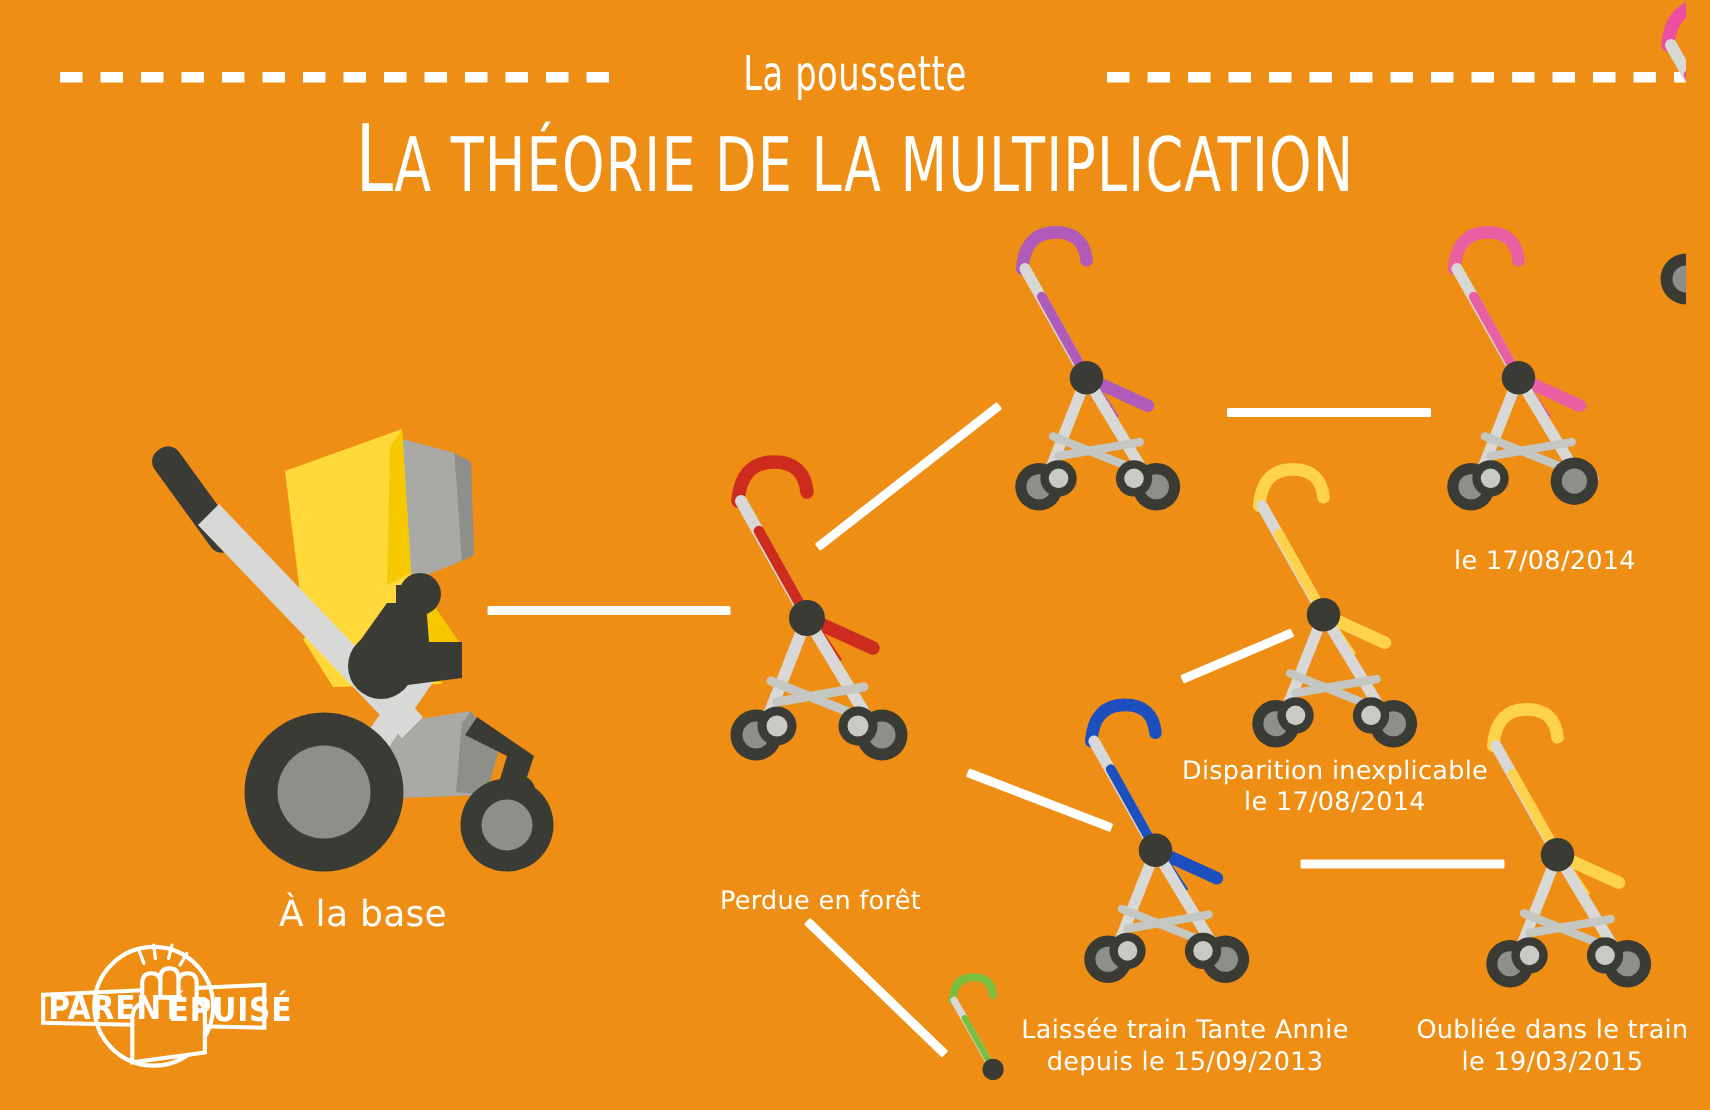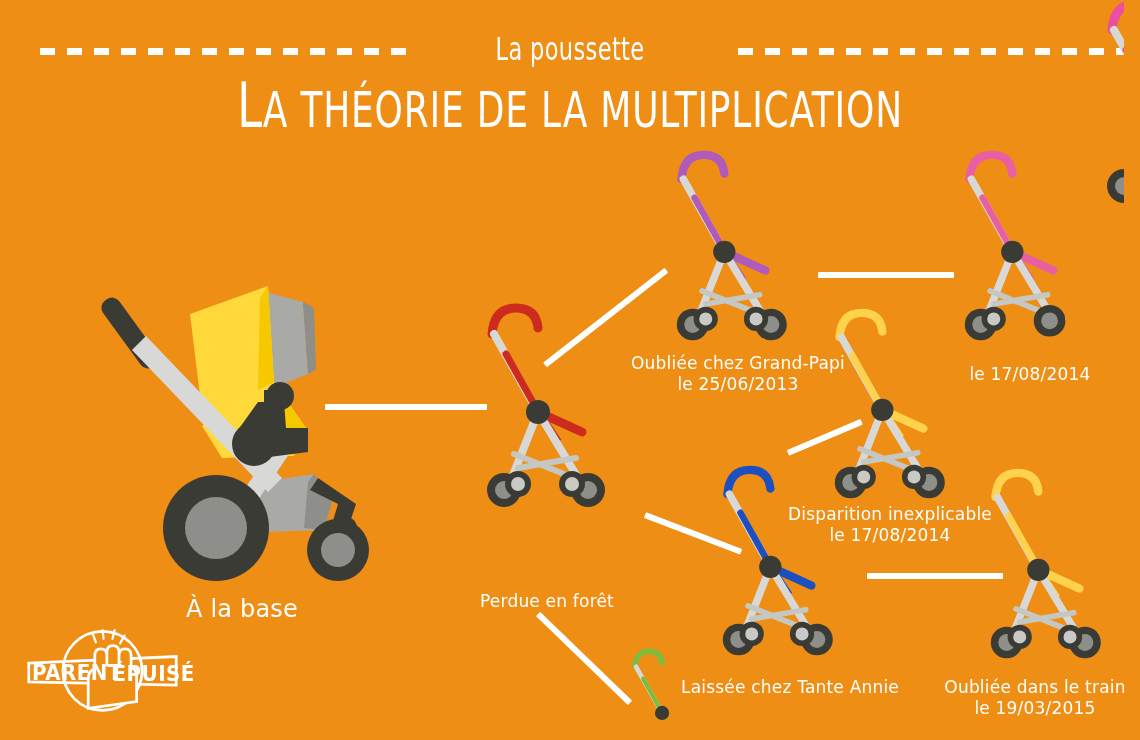--- a/index.html
+++ b/index.html
@@ -308,36 +308,33 @@
   </svg>
 
   <div class="lbl big" style="left:142px;top:595px;width:200px;">
     <div>À la base</div>
   </div>
 
   <div class="lbl" style="left:447px;top:543px;width:200px;margin-top:48px;">
     <div>Perdue en forêt</div>
   </div>
 
-  <div class="lbl" style="left:593px;top:353px;width:290px;">
-    <div>Oubliée chez Grand-Papi</div>
-    <div>le 25/06/2013</div>
-  </div>
 
   <div class="lbl" style="left:930px;top:364px;width:200px;">
     <div>le 17/08/2014</div>
   </div>
 
   <div class="lbl" style="left:745px;top:504px;width:290px;">
     <div>Disparition inexplicable</div>
     <div>le 17/08/2014</div>
   </div>
 
   <div class="lbl" style="left:645px;top:677px;width:290px;">
-    <div>Laissée chez Tante Annie</div>
+    <div>Laissée train Tante Annie</div>
+    <div>depuis le 15/09/2013</div>
   </div>
 
   <div class="lbl" style="left:925px;top:677px;width:220px;">
     <div>Oubliée dans le train</div>
     <div>le 19/03/2015</div>
   </div>
 
   <svg class="logo" viewBox="0 0 300 190">
     <g fill="none" stroke="#ffffff" stroke-width="5">
       <circle cx="150" cy="92" r="72"></circle>

